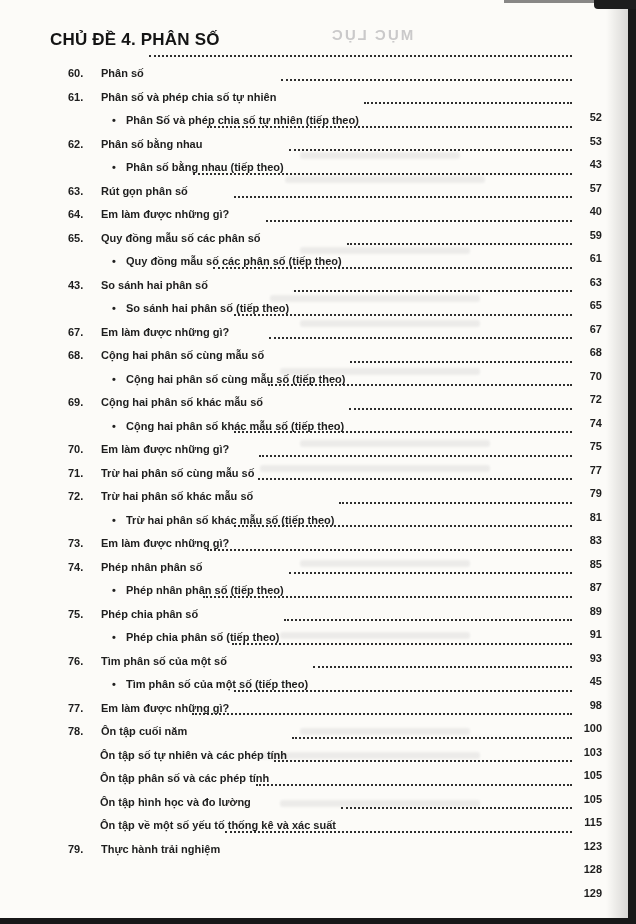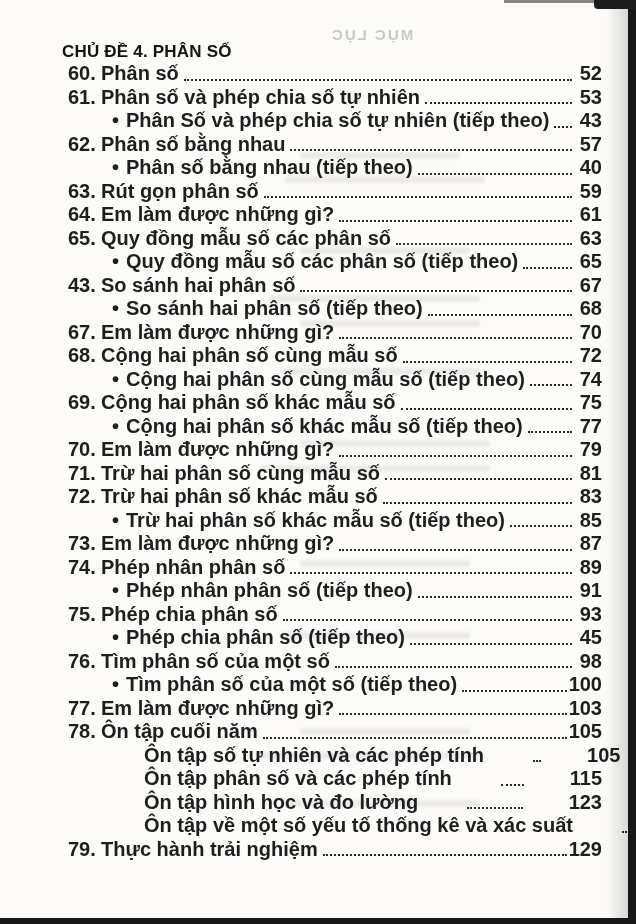--- a/index.html
+++ b/index.html
@@ -27,42 +27,42 @@
     font-size:15px; font-weight:700;
     color:rgba(120,120,125,0.38);
     filter:blur(0.5px);
     letter-spacing:2px;
   }
   .smudge { position:absolute; height:7px; border-radius:3px;
     background:#8f8f92; opacity:0.14; filter:blur(1.2px); }
 
   .title {
     position:absolute; top:30px; left:50px;
-    margin:12px; font-size:17px; font-weight:700; color:#141414;
+    margin:0; font-size:17px; font-weight:700; color:#141414;
     letter-spacing:0.2px;
   }
 
   .rows { position:absolute; top:62px; left:50px; right:34px; }
   .row {
-    display:flex; align-items:flex-end;
+    display:flex; align-items:flex-start;
     height:23.5px; line-height:23.5px;
-    font-size:20px; font-weight:700; color:#1e1e1e;
+    font-size:11px; font-weight:700; color:#1e1e1e;
     white-space:nowrap;
   }
   .row .pre { flex:none; }
   .l1 { padding-left:18px; }  .l1 .pre { width:33px; }
   .l2 { padding-left:62px; }  .l2 .pre { width:14px; }
-  .l3 { padding-left:50px;gap:44px; }  .l3 .pre { width:0; overflow:hidden; }
+  .l3 { padding-left:50px; }  .l3 .pre { width:0; overflow:hidden; }
   .lab { flex:none; padding-right:3px; }
   .dots { flex:1; position:relative; min-width:12px; }
   .dots::after {
     content:""; position:absolute; left:2px; right:2px; bottom:5px;
     border-bottom:2px dotted #2e2e2e;
   }
-  .pno { flex:none; min-width:28px; text-align:right; }
+  .pno { flex:none; min-width:28px; text-align:right;margin-top:44px; }
 
   .folio {
     position:absolute; left:50px; top:868px;
     font-size:15px; font-weight:700; color:#141414;margin-top:46px;
   }
 </style>
 </head>
 <body>
 
 <div class="page">

